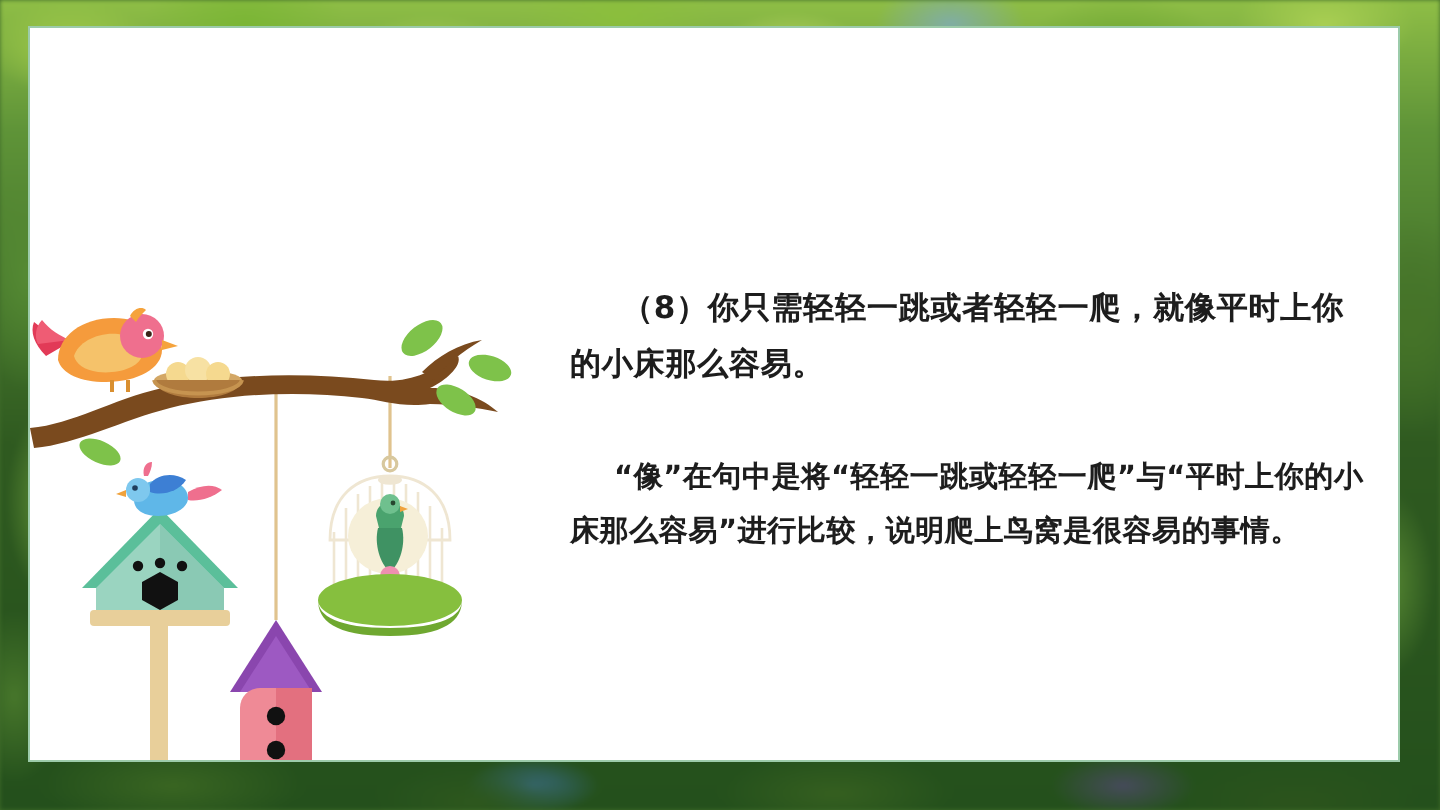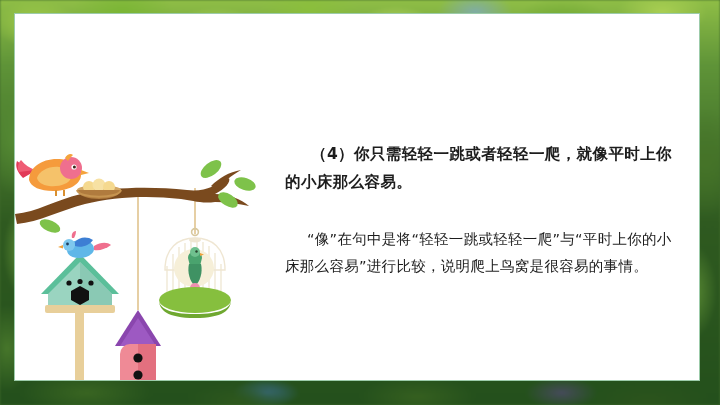--- a/index.html
+++ b/index.html
@@ -88,21 +88,21 @@
     font-weight: bold;
     color: #1d1d1d;
     line-height: 28px;
     text-indent: 26px;
     letter-spacing: .4px;
   }
   .explain-text {
     margin-top: 30px;
     font-family: "DejaVu Sans", "Liberation Sans", sans-serif;
     font-size: 14.5px;
-    font-weight: normal;
+    font-weight: bold;
     color: #1d1d1d;
     line-height: 27px;
     text-indent: 22px;
     letter-spacing: .3px;
   }
 
   
   .illus {
     position: absolute;
     left: 0px;
@@ -226,18 +226,18 @@
           <rect x="105" y="202" width="36" height="48" rx="10" fill="#ef8a96"></rect>
           <path d="M123 202 L141 202 L141 240 C141 246 135 250 128 250 L123 250 Z" fill="#e3707f"></path>
           <circle cx="123" cy="216" r="4.6" fill="#111111"></circle>
           <circle cx="123" cy="233" r="4.6" fill="#111111"></circle>
         </g>
 
       </svg>
     </div>
 
     <div class="text-col">
-      <p class="quote-text">（4）你只需轻轻一跳或者轻轻一爬，就像平时上你的小床那么容易。</p>
+      <p class="quote-text">（8）你只需轻轻一跳或者轻轻一爬，就像平时上你的小床那么容易。</p>
       <p class="explain-text">“像”在句中是将“轻轻一跳或轻轻一爬”与“平时上你的小床那么容易”进行比较，说明爬上鸟窝是很容易的事情。</p>
     </div>
 
   </div>
 </div>
 
 </body></html>

